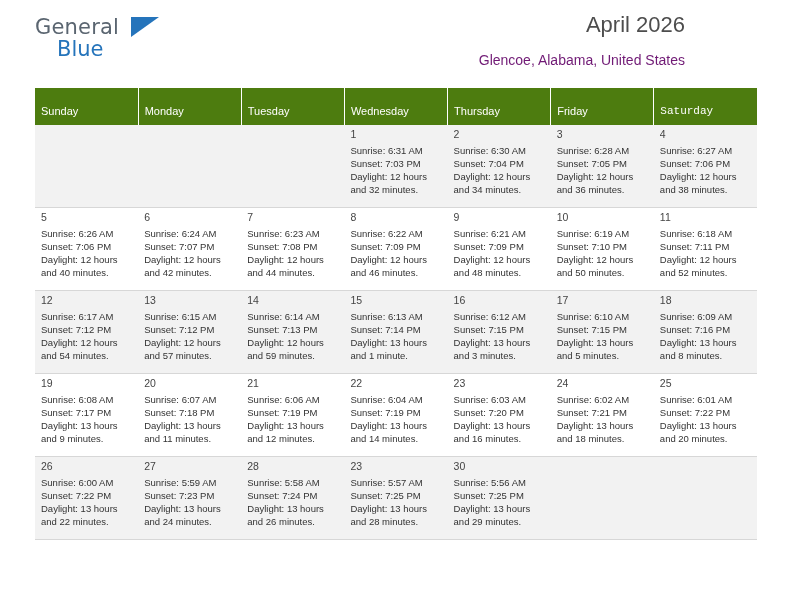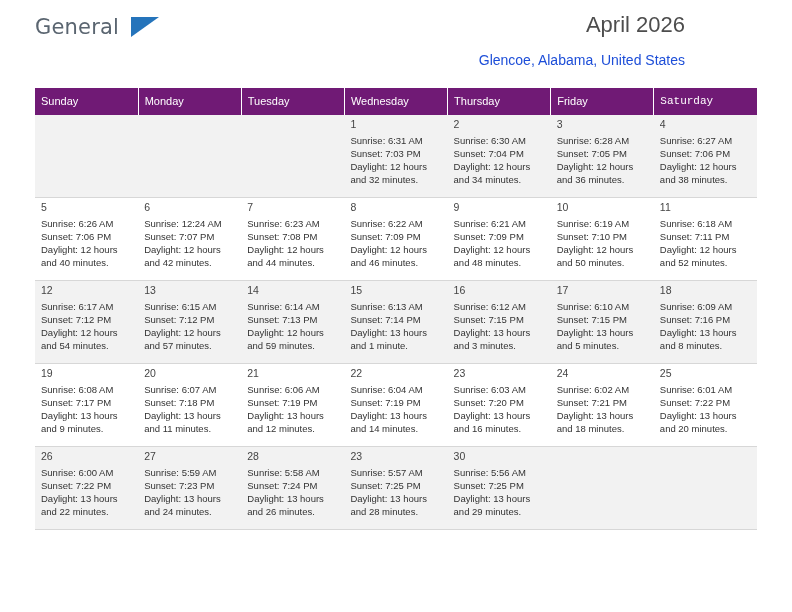--- a/index.html
+++ b/index.html
@@ -64,36 +64,36 @@
     top: 12px;
     font-size: 22px;
     color: #4d4d4d;
     font-weight: normal;
   }
   .subtitle {
     position: absolute;
     right: 0;
     top: 52px;
     font-size: 14px;
-    color: #1d4ed8;
+    color: #701a75;
   }
   
   table.cal {
     width: 722px;
     border-collapse: collapse;
     table-layout: fixed;
     margin-top: 18px;
   }
   table.cal th {
-    background: #701a75;
+    background: #4d7c0f;
     color: #ffffff;
     font-size: 11px;
     font-weight: normal;
     text-align: left;
-    padding: 4px 0 5px 6px;
+    padding: 14px 0 5px 6px;
     height: 18px;
     border-right: 1px solid #ffffff;
   }
   table.cal th:last-child { border-right: none; font-family: Liberation Mono, monospace; }
   table.cal td {
     vertical-align: top;
     height: 76px;
     padding: 3px 6px 3px 6px;
     font-size: 9.5px;
     line-height: 13px;
@@ -112,20 +112,21 @@
 </style>
 </head>
 <body>
 
 <div class="page">
 
   <div class="header">
     <div class="logo">
       <span class="logo-general">General</span>
       <span class="logo-flag"></span>
+      <span class="logo-blue">Blue</span>
     </div>
     <div class="title">April 2026</div>
     <div class="subtitle">Glencoe, Alabama, United States</div>
   </div>
 
   <table class="cal">
     <thead>
       <tr>
         <th>Sunday</th>
         <th>Monday</th>
@@ -184,21 +185,21 @@
             <div class="info">
               <span>Sunrise: 6:26 AM</span>
               <span>Sunset: 7:06 PM</span>
               <span>Daylight: 12 hours</span>
               <span>and 40 minutes.</span>
             </div>
           </td>
           <td>
             <span class="daynum">6</span>
             <div class="info">
-              <span>Sunrise: 12:24 AM</span>
+              <span>Sunrise: 6:24 AM</span>
               <span>Sunset: 7:07 PM</span>
               <span>Daylight: 12 hours</span>
               <span>and 42 minutes.</span>
             </div>
           </td>
           <td>
             <span class="daynum">7</span>
             <div class="info">
               <span>Sunrise: 6:23 AM</span>
               <span>Sunset: 7:08 PM</span>

